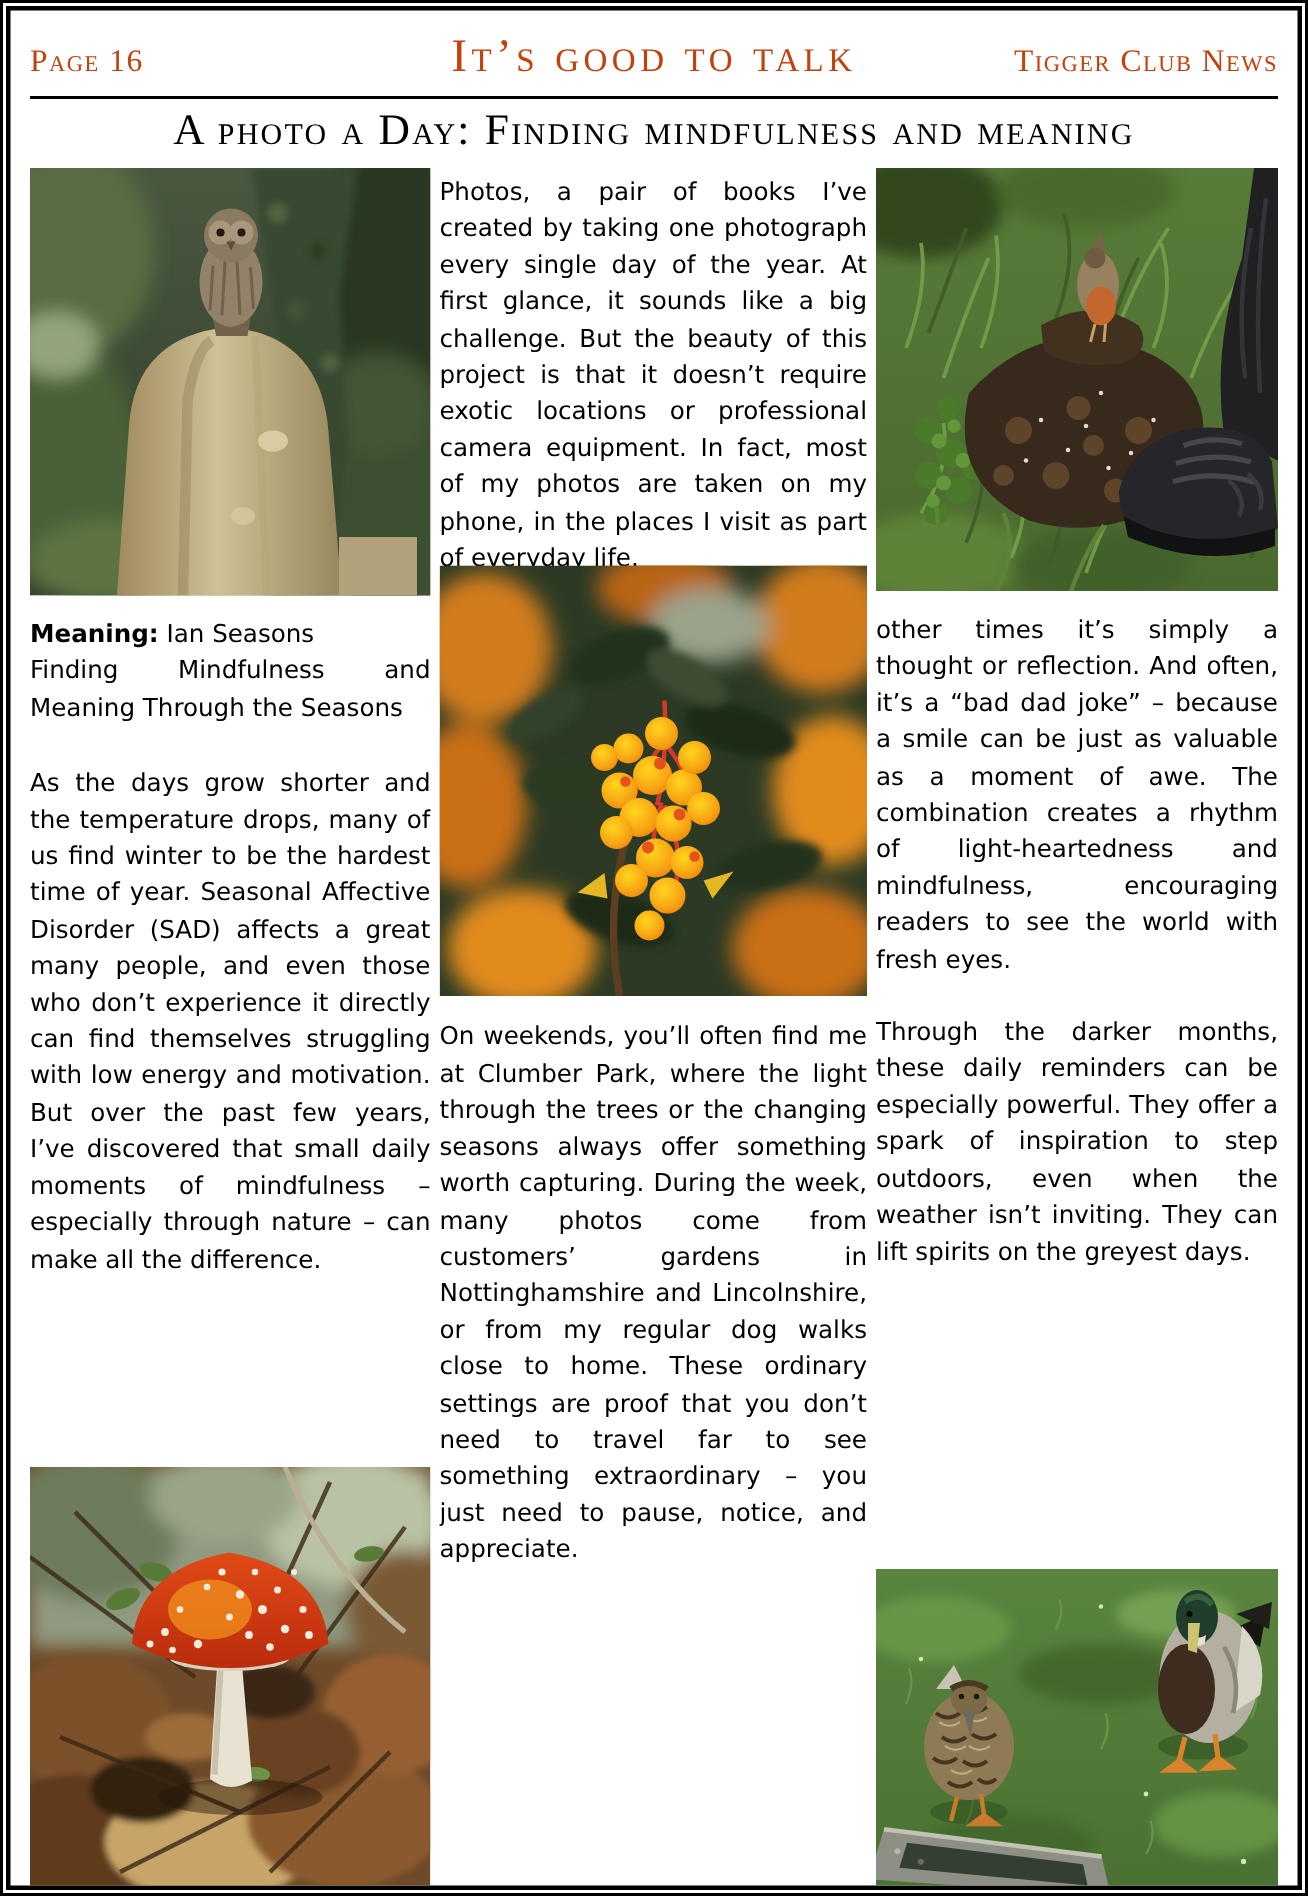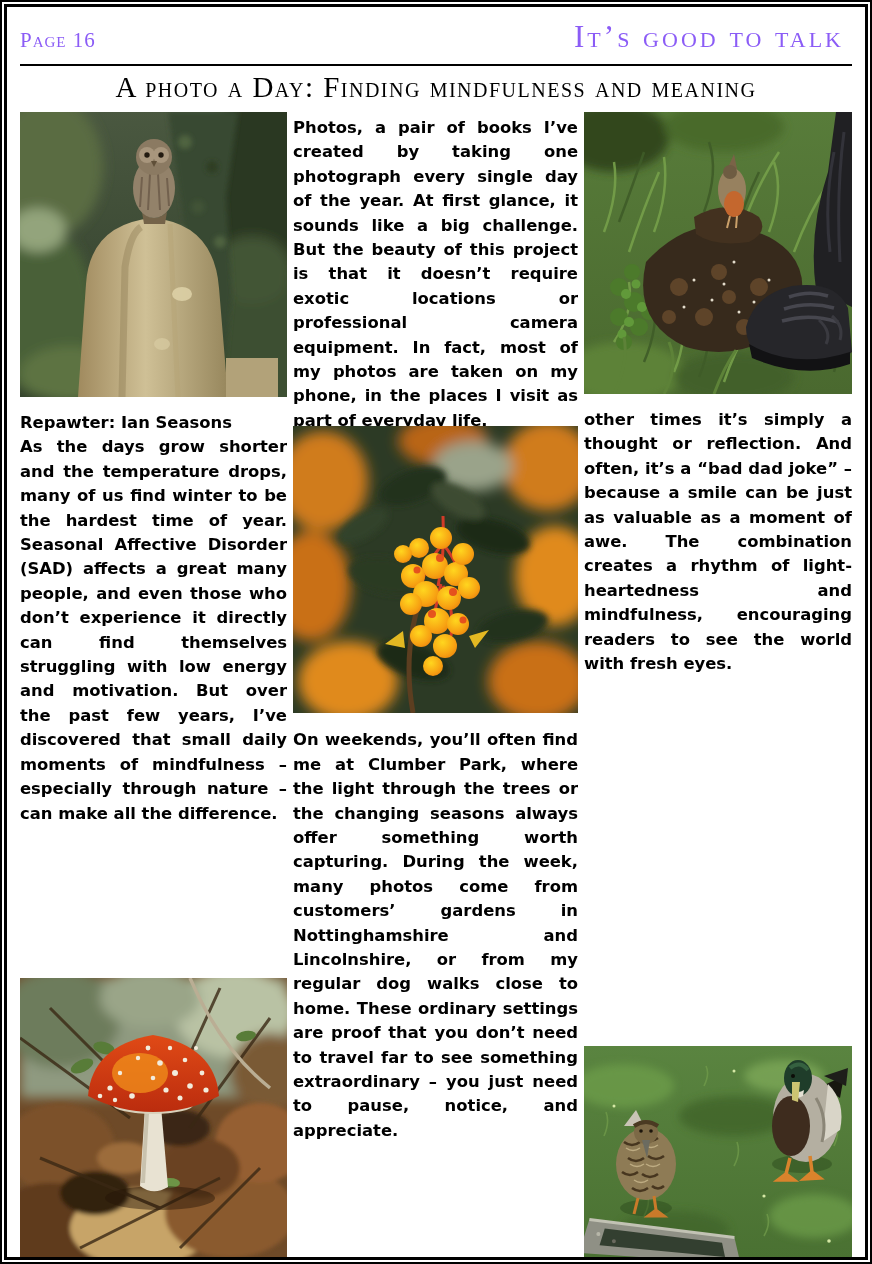--- a/index.html
+++ b/index.html
@@ -13,21 +13,21 @@
   .inner {
     width: 100%; height: 100%;
     border: 3px solid #000;
     padding: 6px 13px 4px 13px;
     overflow: hidden;
   }
   .hdr {
     display: flex; align-items: baseline;
     font-family: "Liberation Serif", serif;
     font-variant: small-caps;
-    color: #8b5cf6;
+    color: #c2410c;
     margin-top: 6px;
   }
   .hdr .side { flex: 1; font-size: 21px; letter-spacing: 1px; white-space: nowrap; }
   .hdr .side.right { text-align: right; }
   .hdr .mast { flex: 0 1 auto; text-align: left; font-size: 31px; letter-spacing: 3px; font-weight: 400; margin: 0 8px; white-space: nowrap; }
   .rule { border-top: 2px solid #000; margin: 9px 0 5px 0; }
   .title {
     font-family: "Liberation Serif", serif;
     font-variant: small-caps;
     font-weight: 400;
@@ -49,36 +49,36 @@
   .col svg { display: block; }
   .spacer { flex: 1 1 auto; }
   .txt { margin-top: 14px; }
   .col p {
     font-family: "DejaVu Sans", "Liberation Sans", sans-serif;
     font-size: 16.4px;
     line-height: 24.4px;
     text-align: justify;
     color: #000;
     margin: 0 0 24px 0;
-    font-weight: bold;
   }
   .col p.tight { margin: 0; }
   .col p.subtl { margin: 0 0 26px 0; }
   .col p:last-child { margin-bottom: 0; }
   .padtop { padding-top: 4px; }
 </style>
 </head>
 <body>
 
 <div class="page">
   <div class="inner">
 
     <div class="hdr">
       <span class="side">Page 16</span>
       <span class="mast">It’s good to talk</span>
+      <span class="side right">Tigger Club News</span>
     </div>
 
     <div class="rule"></div>
 
     <h2 class="title">A photo a Day: Finding mindfulness and meaning</h2>
 
     <div class="cols">
 
       <div class="col">
         <figure aria-label="Little owl perched on a weathered gravestone in front of ivy-covered trees">
@@ -135,21 +135,22 @@
               <circle cx="127" cy="43" r="8" fill="#a8967d"></circle>
               <circle cx="141" cy="43" r="8" fill="#a8967d"></circle>
               <circle cx="127" cy="43" r="2.7" fill="#231b11"></circle>
               <circle cx="141" cy="43" r="2.7" fill="#231b11"></circle>
               <path d="M131 49 L137 49 L134 55 Z" fill="#5f4f38"></path>
             </g>
           </svg>
         </figure>
 
         <div class="txt">
-          <p class="tight"><strong>Repawter:</strong><span> Ian Seasons</span></p>
+          <p class="tight"><strong>Meaning:</strong><span> Ian Seasons</span></p>
+          <p class="subtl">Finding Mindfulness and Meaning Through the Seasons</p>
           <p>As the days grow shorter and the temperature drops, many of us find winter to be the hardest time of year. Seasonal Affective Disorder (SAD) affects a great many people, and even those who don’t experience it directly can find themselves struggling with low energy and motivation. But over the past few years, I’ve discovered that small daily moments of mindfulness – especially through nature – can make all the difference.</p>
         </div>
 
         <div class="spacer"></div>
 
         <figure aria-label="Red fly agaric mushroom with white spots among brown autumn leaf litter">
           <svg width="267" height="280" viewBox="0 0 267 280" preserveAspectRatio="none">
             <defs>
               <linearGradient id="mcap" x1="0" y1="0" x2="0" y2="1">
                 <stop offset="0" stop-color="#e04a16"></stop>
@@ -387,20 +388,21 @@
               <path d="M165 232 Q210 258 266 240 L266 252 Q220 268 168 246 Z" fill="#121214"></path>
               <path d="M205 185 Q225 178 244 184 M200 197 Q225 189 250 196 M198 209 Q226 201 254 210" stroke="#46464e" stroke-width="3.5" fill="none"></path>
               <path d="M235 208 Q248 220 242 232 M248 204 Q260 214 256 228" stroke="#3a3a40" stroke-width="3" fill="none"></path>
             </g>
             <path d="M30 282 Q45 250 40 225 M80 282 Q95 255 85 230 M130 282 Q140 255 152 238" stroke="#5d8238" stroke-width="3" fill="none"></path>
           </svg>
         </figure>
 
         <div class="txt">
           <p>other times it’s simply a thought or reflection. And often, it’s a “bad dad joke” – because a smile can be just as valuable as a moment of awe. The combination creates a rhythm of light-heartedness and mindfulness, encouraging readers to see the world with fresh eyes.</p>
+          <p>Through the darker months, these daily reminders can be especially powerful. They offer a spark of inspiration to step outdoors, even when the weather isn’t inviting. They can lift spirits on the greyest days.</p>
         </div>
 
         <div class="spacer"></div>
 
         <figure aria-label="Female and male mallard ducks walking on grass near a stone trough">
           <svg width="268" height="212" viewBox="0 0 268 212" preserveAspectRatio="none">
             <defs>
               <linearGradient id="dgrass" x1="0" y1="0" x2="0" y2="1">
                 <stop offset="0" stop-color="#5a8440"></stop>
                   <stop offset="1" stop-color="#4a7132"></stop>

